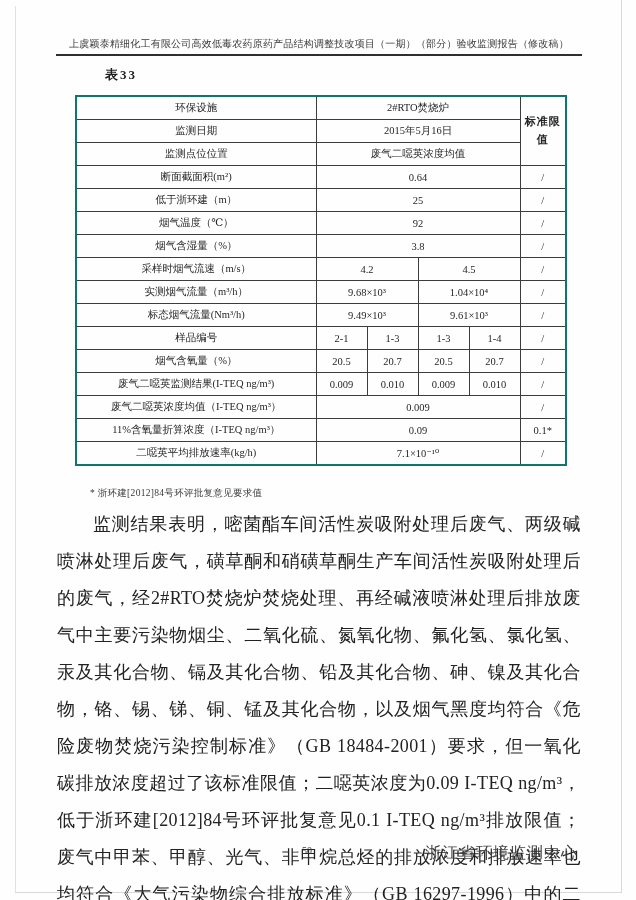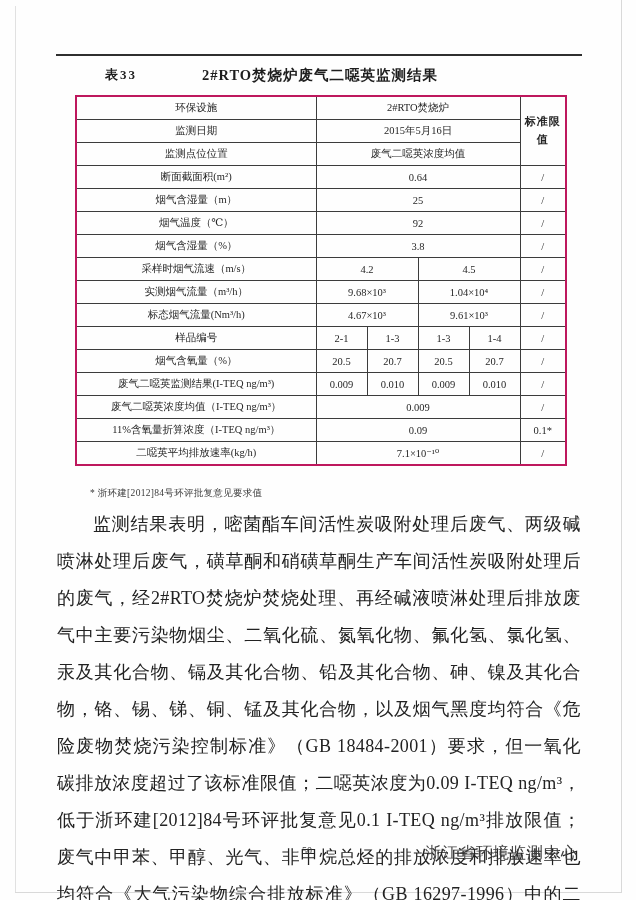--- a/index.html
+++ b/index.html
@@ -49,21 +49,21 @@
     text-align:center;vertical-align:middle;
     font-size:10.5px;color:#262626;
     height:20px;padding:1px 2px;
     overflow:hidden;white-space:nowrap;
   }
   table.monitor td.lbl{white-space:nowrap;}
   table.monitor td.limit-head{
     font-weight:700;font-size:11px;white-space:normal;
     line-height:1.6;letter-spacing:1px;border-radius:12px;
   }
-  table.monitor{border:2px solid #be185d;}
+  table.monitor{border:2px solid #0f766e;}
 
   .footnote{
     position:absolute;top:487px;left:90px;
     font-size:9.5px;color:#3a3a3a;letter-spacing:.3px;text-align:center;
   }
 
   .body-text{
     position:absolute;top:506px;left:57px;width:524px;
     font-size:18px;line-height:37px;letter-spacing:.4px;
     text-align:justify;color:#222;
@@ -81,25 +81,25 @@
 </style>
 </head>
 <body>
 
 <div class="page">
 
   <div class="scan-edge edge-left"></div>
   <div class="scan-edge edge-right"></div>
   <div class="scan-edge edge-bottom"></div>
 
+  <div class="running-header">上虞颖泰精细化工有限公司高效低毒农药原药产品结构调整技改项目（一期）（部分）验收监测报告（修改稿）</div>
   <div class="header-rule"></div>
 
   <div class="caption">
     <span class="caption-label">表33</span>
-    <span class="caption-title">2#RTO焚烧炉废气二噁英监测结果</span>
   </div>
 
   <table class="monitor">
     <colgroup>
       <col style="width:240px">
         <col style="width:51px">
         <col style="width:51px">
       <col style="width:51px">
         <col style="width:51px">
         <col style="width:46px">
@@ -117,21 +117,21 @@
       <tr>
         <td class="lbl">监测点位位置</td>
         <td colspan="4">废气二噁英浓度均值</td>
       </tr>
       <tr>
         <td class="lbl">断面截面积(m²)</td>
         <td colspan="4">0.64</td>
         <td>/</td>
       </tr>
       <tr>
-        <td class="lbl">烟气含湿量（m）</td>
+        <td class="lbl">低于浙环建（m）</td>
         <td colspan="4">25</td>
         <td>/</td>
       </tr>
       <tr>
         <td class="lbl">烟气温度（℃）</td>
         <td colspan="4">92</td>
         <td>/</td>
       </tr>
       <tr>
         <td class="lbl">烟气含湿量（%）</td>
@@ -145,21 +145,21 @@
         <td>/</td>
       </tr>
       <tr>
         <td class="lbl">实测烟气流量（m³/h）</td>
         <td colspan="2">9.68×10³</td>
         <td colspan="2">1.04×10⁴</td>
         <td>/</td>
       </tr>
       <tr>
         <td class="lbl">标态烟气流量(Nm³/h)</td>
-        <td colspan="2">4.67×10³</td>
+        <td colspan="2">9.49×10³</td>
         <td colspan="2">9.61×10³</td>
         <td>/</td>
       </tr>
       <tr>
         <td class="lbl">样品编号</td>
         <td>2-1</td>
         <td>1-3</td>
         <td>1-3</td>
         <td>1-4</td>
         <td>/</td>

